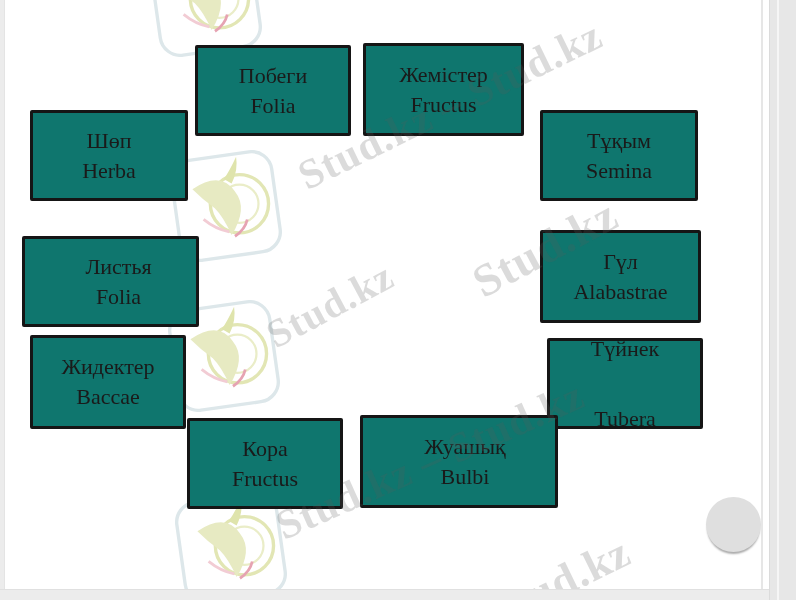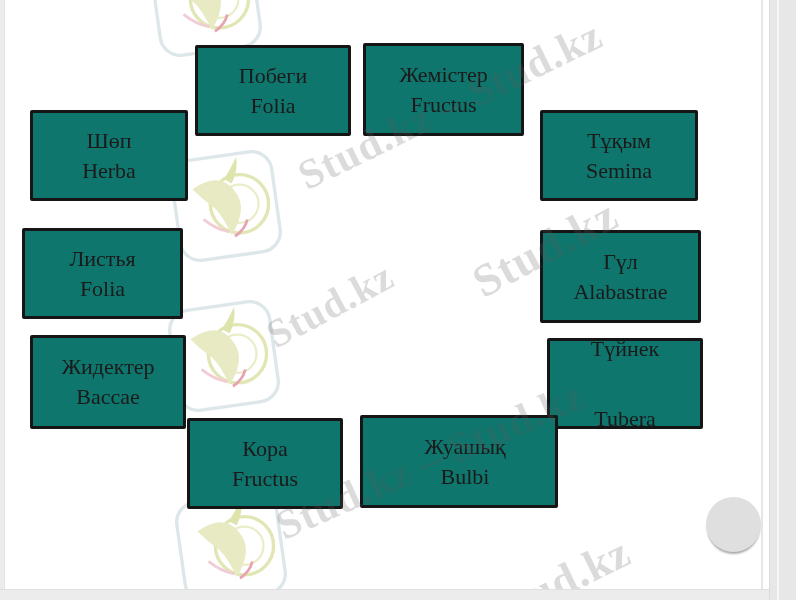--- a/index.html
+++ b/index.html
@@ -107,21 +107,21 @@
     <span>Fructus</span>
   </div>
   <div class="node" style="left:30px;top:110px;width:152px;height:85px;">
     <span>Шөп</span>
     <span>Herba</span>
   </div>
   <div class="node" style="left:540px;top:110px;width:152px;height:85px;">
     <span>Тұқым</span>
     <span>Semina</span>
   </div>
-  <div class="node" style="left:22px;top:228px;width:155px;height:85px;">
+  <div class="node" style="left:22px;top:236px;width:155px;height:85px;padding-left:16px;">
     <span>Листья</span>
     <span>Folia</span>
   </div>
   <div class="node" style="left:540px;top:230px;width:155px;height:87px;">
     <span>Гүл</span>
     <span>Alabastrae</span>
   </div>
   <div class="node" style="left:30px;top:335px;width:150px;height:88px;">
     <span>Жидектер</span>
     <span>Baccae</span>

